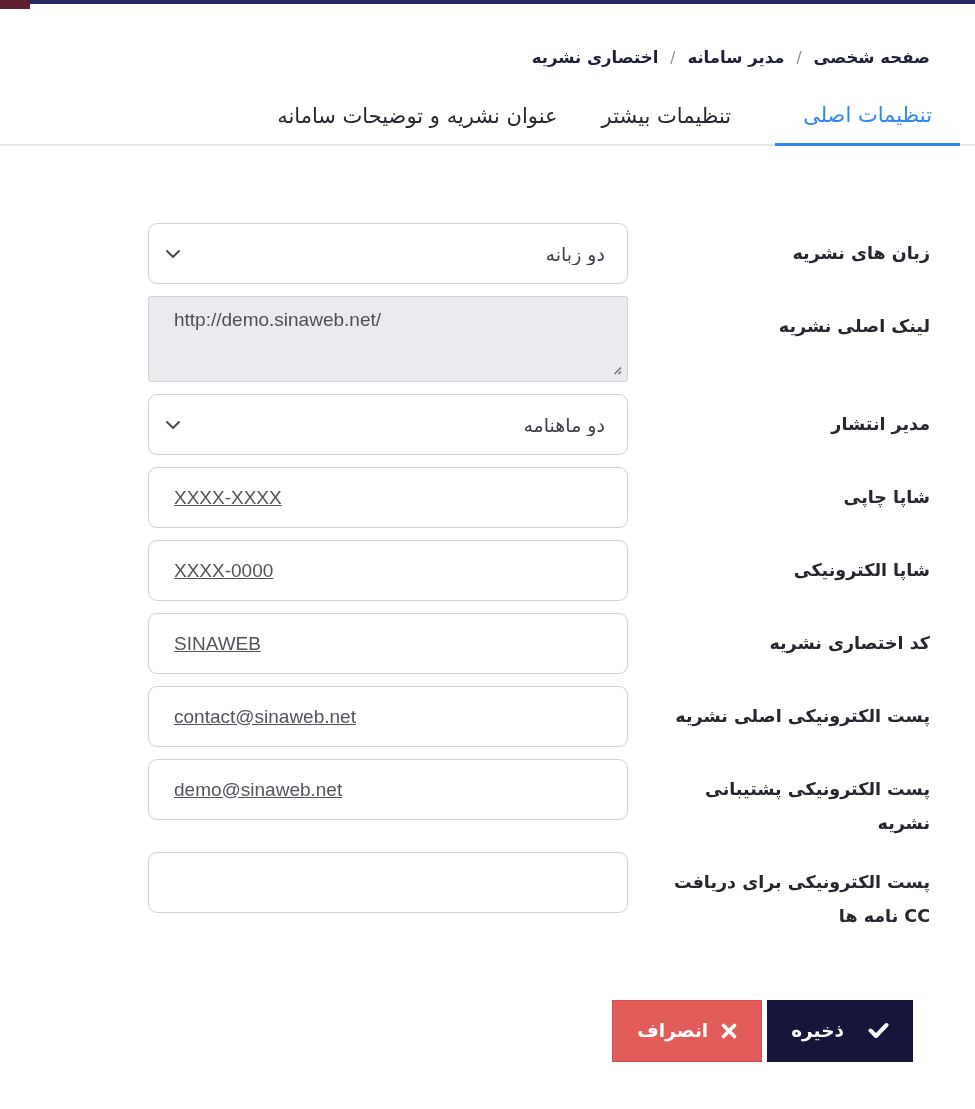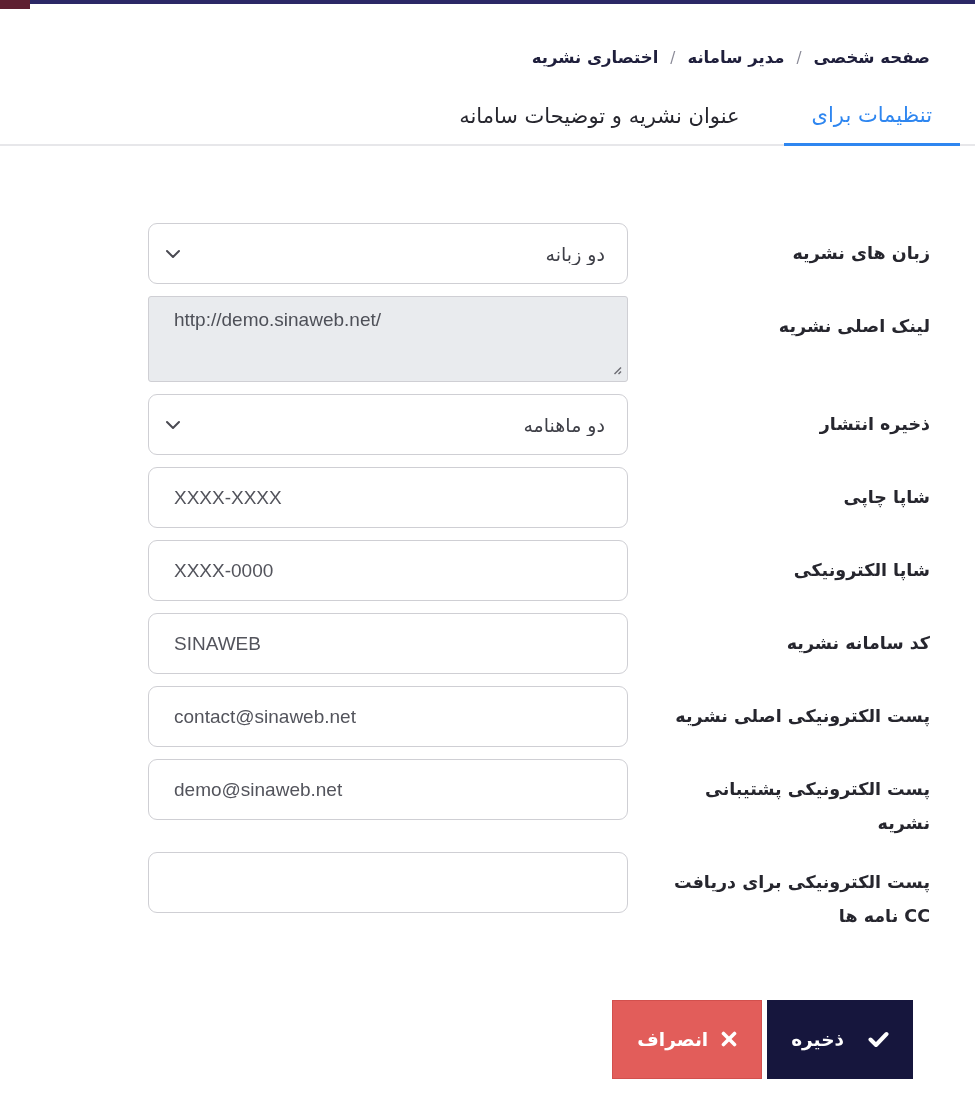--- a/index.html
+++ b/index.html
@@ -69,20 +69,21 @@
     border: 1px solid #cfcfd4;
     border-radius: 9px;
     padding: 0 25px;
     font-size: 19px;
     color: #53545c;
     direction: ltr;
     text-align: left;
     background: #ffffff;
     font-family: "Liberation Sans", "DejaVu Sans", sans-serif;
     outline: none;
+    text-decoration: underline;
   }
 
   select.select-input {
     appearance: none; -webkit-appearance: none; -moz-appearance: none;
     width: 100%;
     height: 61px;
     border: 1px solid #cfcfd4;
     border-radius: 9px;
     padding: 0 22px 0 44px;
     font-size: 19px;
@@ -124,21 +125,21 @@
   .actions {
     margin-top: 66px;
     padding: 0 17px;
     display: flex;
     gap: 5px;
   }
   .btn {
     display: flex;
     align-items: center;
     gap: 13px;
-    height: 79px;
+    height: 62px;
     padding: 0 24px;
     font-size: 18.5px;
     font-weight: 700;
     color: #ffffff;
     border: none;
     cursor: pointer;
     font-family: "DejaVu Sans", sans-serif;
   }
   .btn-save { background: #16163d; gap: 24px; }
   .btn-cancel { background: #e25d5a; border: 1px solid #d2504d; }
@@ -152,21 +153,22 @@
 
 <nav class="breadcrumb">
   <span>صفحه شخصی</span>
   <span class="sep">/</span>
   <span>مدیر سامانه</span>
   <span class="sep">/</span>
   <span>اختصاری نشریه</span>
 </nav>
 
 <div class="tabs">
-  <div class="tab active">تنظیمات برای</div>
+  <div class="tab active">تنظیمات اصلی</div>
+  <div class="tab">تنظیمات بیشتر</div>
   <div class="tab">عنوان نشریه و توضیحات سامانه</div>
 </div>
 
 <div class="form">
 
   <div class="row">
     <div class="row-label">زبان های نشریه</div>
     <div class="control-col">
       <select class="select-input">
         <option>دو زبانه</option>
@@ -186,21 +188,21 @@
       <span class="resize-grip-icon">
         <svg width="11" height="11" viewBox="0 0 11 11">
             <line x1="3.5" y1="10" x2="10" y2="3.5" stroke="#6b6b72" stroke-width="1.4"></line>
             <line x1="7.5" y1="10" x2="10" y2="7.5" stroke="#6b6b72" stroke-width="1.4"></line>
           </svg>
       </span>
     </div>
   </div>
 
   <div class="row">
-    <div class="row-label">ذخیره انتشار</div>
+    <div class="row-label">مدیر انتشار</div>
     <div class="control-col">
       <select class="select-input">
         <option>دو ماهنامه</option>
       </select>
       <span class="chevron-icon">
         <svg width="14" height="9" viewBox="0 0 14 9">
             <polyline points="1,1.5 7,7.5 13,1.5" fill="none" stroke="#4a4a52" stroke-width="2" stroke-linecap="round" stroke-linejoin="round"></polyline>
           </svg>
       </span>
     </div>
@@ -214,21 +216,21 @@
   </div>
 
   <div class="row">
     <div class="row-label">شاپا الکترونیکی</div>
     <div class="control-col">
       <input type="text" class="text-input" value="XXXX-0000" style="">
     </div>
   </div>
 
   <div class="row">
-    <div class="row-label">کد سامانه نشریه</div>
+    <div class="row-label">کد اختصاری نشریه</div>
     <div class="control-col">
       <input type="text" class="text-input" value="SINAWEB" style="">
     </div>
   </div>
 
   <div class="row">
     <div class="row-label">پست الکترونیکی اصلی نشریه</div>
     <div class="control-col">
       <input type="text" class="text-input" value="contact@sinaweb.net" style="">
     </div>

